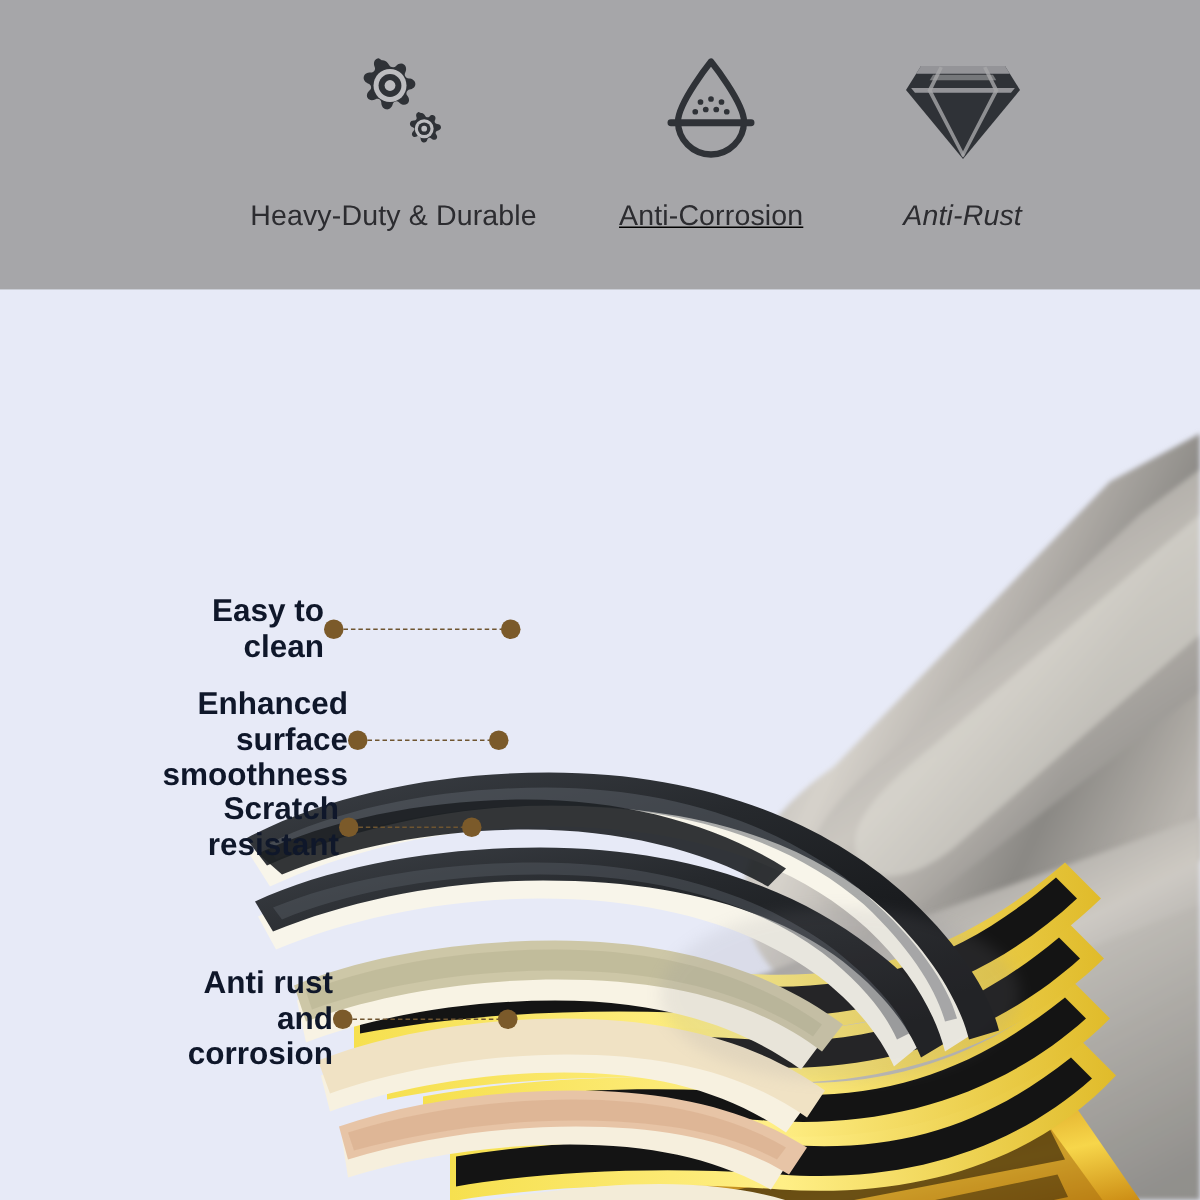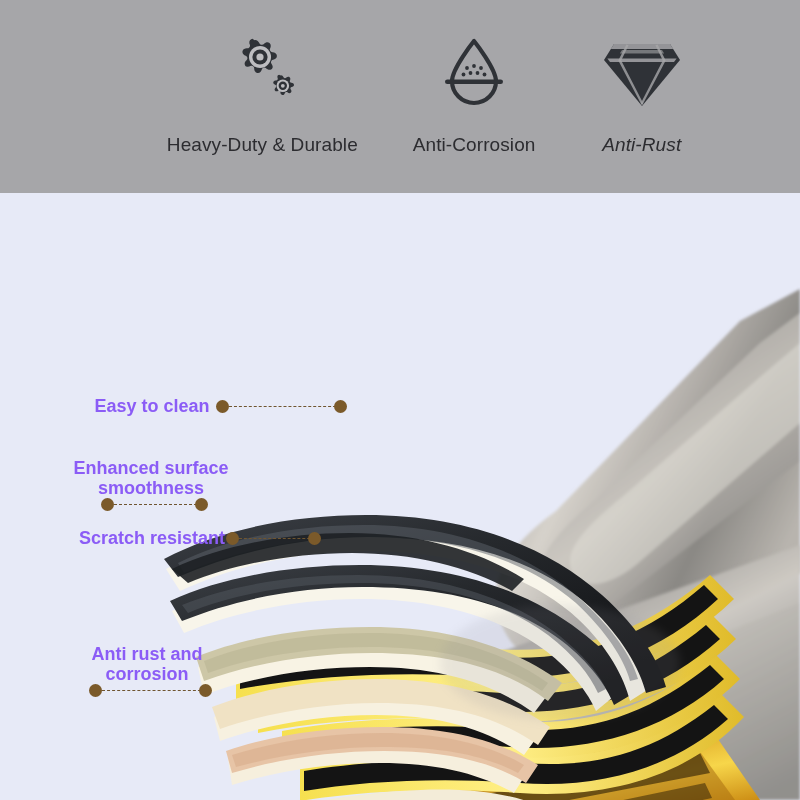--- a/index.html
+++ b/index.html
@@ -32,21 +32,21 @@
     width: 660px;
     padding-top: 34px;
     box-sizing: border-box;
   }
   .feature {
     display: flex;
     flex-direction: column;
     align-items: center;
   }
   .feature-1 { width: 300px; margin-left: 60px; }
-  .feature-2 { width: 180px; }
+  .feature-2 { width: 180px; text-decoration: underline; }
   .feature-3 { width: 200px; font-style: italic; }
   .feature-icon {
     height: 78px;
     display: flex;
     align-items: center;
     justify-content: center;
   }
   .feature-label {
     margin-top: 22px;
     font-size: 19px;
@@ -88,24 +88,24 @@
   }
   .art svg { display: block; }
 
   
   .callout {
     position: absolute;
     display: flex;
     align-items: center;
   }
   .callout-text {
-    font-size: 18px;
+    font-size: 21px;
     font-weight: bold;
-    color: #8b5cf6;
-    text-align: center;
+    color: #0f172a;
+    text-align: right;
     line-height: 1.12;
     white-space: pre-line;
   }
   .callout-dot {
     width: 13px;
     height: 13px;
     border-radius: 50%;
     background: #7b5a2a;
     flex: 0 0 auto;
   }
@@ -117,23 +117,23 @@
   .callout-dot-end {
     width: 13px;
     height: 13px;
     border-radius: 50%;
     background: #7b5a2a;
     flex: 0 0 auto;
     position: absolute;
   }
 
   .c1 { left: 88px; top: 396px; }
-  .c2 { left: 70px; top: 458px; flex-direction: column; }
+  .c2 { left: 70px; top: 458px; }
   .c3 { left: 78px; top: 528px; }
-  .c4 { left: 88px; top: 644px; flex-direction: column; }
+  .c4 { left: 104px; top: 644px; }
 
   .c1 .callout-text { width: 128px; }
   .c2 .callout-text { width: 162px; }
   .c3 .callout-text { width: 148px; }
   .c4 .callout-text { width: 118px; }
 
   .lead { display: flex; align-items: center; position: relative; }
 </style>
 </head>
 <body>

